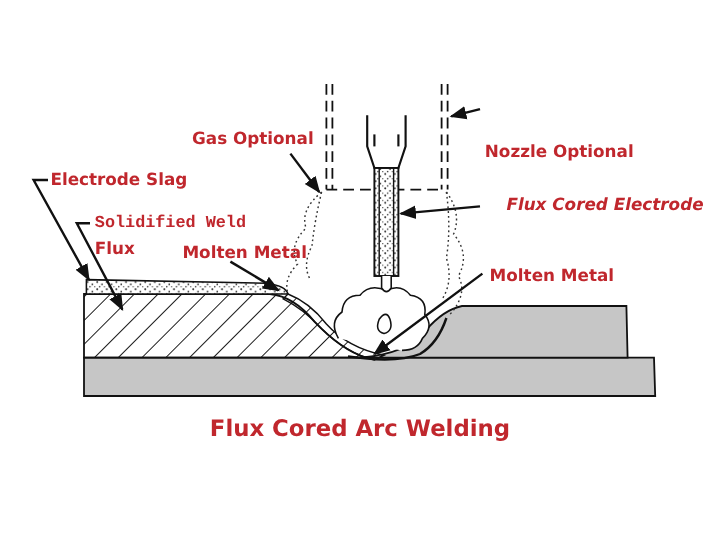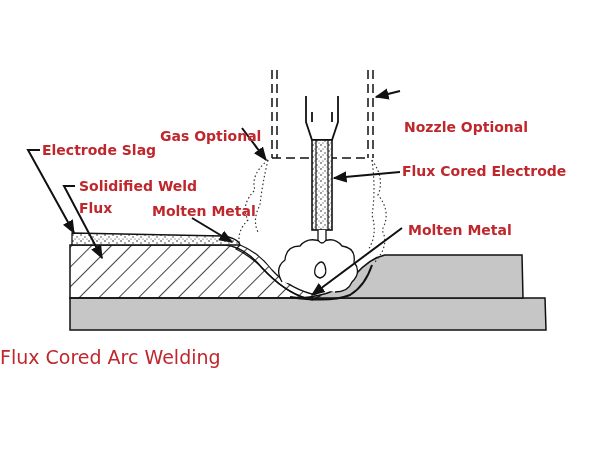--- a/index.html
+++ b/index.html
@@ -1,19 +1,19 @@
 <!DOCTYPE html>
 <html><head>
 <meta charset="utf-8">
 <style>
   html, body { margin:0; padding:0; background:#ffffff; }
   body { width:600px; height:450px; position:relative; overflow:hidden; font-family:"Liberation Sans", sans-serif; }
   #diagram { position:absolute; left:0; top:0; width:600px; height:450px; }
   .lbl { position:absolute; color:#c0272d; font-family:"DejaVu Sans", sans-serif; font-size:14px; font-weight:bold; white-space:nowrap; line-height:16px; }
-  .title { position:absolute; color:#c0272d; font-family:"DejaVu Sans", sans-serif; font-size:19px; font-weight:normal; white-space:nowrap; left:0; width:600px; text-align:left; top:346px; }
+  .title { position:absolute; color:#c0272d; font-family:"DejaVu Sans", sans-serif; font-size:19px; font-weight:bold; white-space:nowrap; left:0; width:600px; text-align:center; top:346px; }
 </style>
 </head>
 <body>
 
 <svg id="diagram" viewBox="0 0 600 450" xmlns="http://www.w3.org/2000/svg">
   <defs>
     <pattern id="hatch" patternUnits="userSpaceOnUse" width="14" height="14" patternTransform="rotate(45)">
       <line x1="0" y1="0" x2="0" y2="14" stroke="#111" stroke-width="1.6"></line>
     </pattern>
     <pattern id="speckle" patternUnits="userSpaceOnUse" width="8" height="6">
@@ -87,21 +87,21 @@
     <path d="M242,128 L266,160" marker-end="url(#arrow)"></path>
     <path d="M400,172 L334,178" marker-end="url(#arrow)"></path>
     <path d="M40,150 L28,150 L74,233" marker-end="url(#arrow)"></path>
     <path d="M75,186 L64,186 L102,258" marker-end="url(#arrow)"></path>
     <path d="M192,218 L232,242" marker-end="url(#arrow)"></path>
     <path d="M402,228 L312,295" marker-end="url(#arrow)"></path>
   </g>
 </svg>
 
 <div class="lbl" style="left:404px;top:82px;margin-top:37px;">Nozzle Optional</div>
-<div class="lbl" style="left:160px;top:108px;margin-top:20px;">Gas Optional</div>
+<div class="lbl" style="left:160px;top:108px;">Gas Optional</div>
 <div class="lbl" style="left:42px;top:142px;">Electrode Slag</div>
-<div class="lbl" style="left:402px;top:163px;">Flux Cored Electrode</div>
-<div class="lbl" style="left:79px;top:178px;">Solidified Weld</div>
+<div class="lbl" style="left:422px;top:163px;font-style:italic;">Flux Cored Electrode</div>
+<div class="lbl" style="left:79px;top:178px;font-family:Liberation Mono, monospace;">Solidified Weld</div>
 <div class="lbl" style="left:79px;top:200px;">Flux</div>
 <div class="lbl" style="left:152px;top:203px;">Molten Metal</div>
 <div class="lbl" style="left:408px;top:222px;">Molten Metal</div>
 
 <div class="title">Flux Cored Arc Welding</div>
 
 </body></html>

